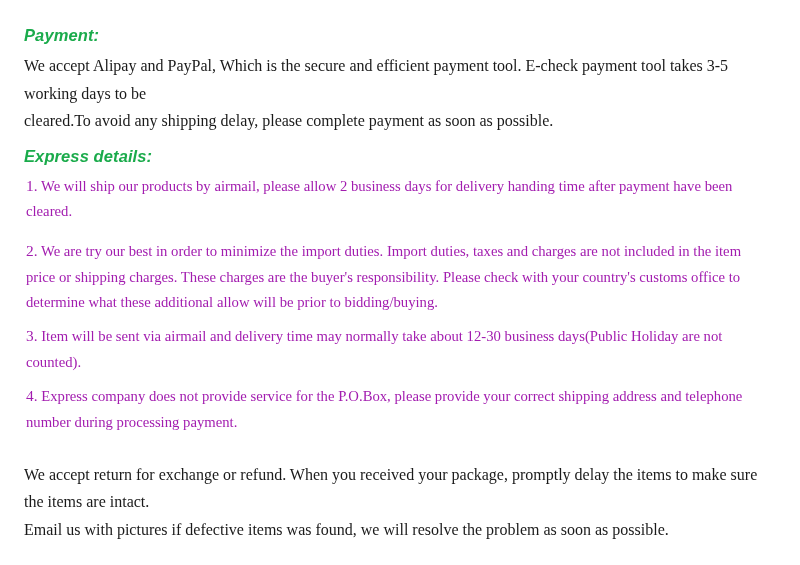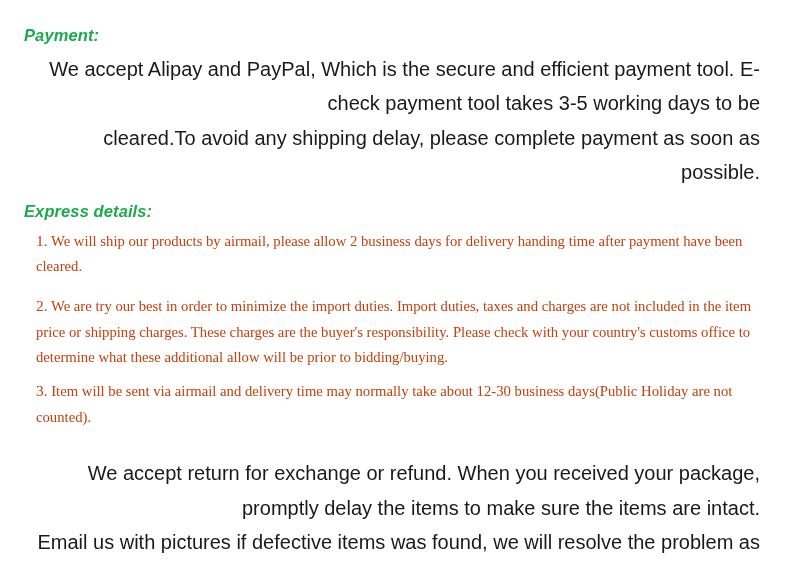--- a/index.html
+++ b/index.html
@@ -27,36 +27,36 @@
     font-weight: bold;
     font-size: 16.5px;
     color: #1aab4b;
     margin: 0 0 7px 0;
     letter-spacing: 0.1px;
   }
   .heading.spaced-top {
     margin-top: 12px;
   }
   .para {
-    font-family: Liberation Sans, sans-serif;
-    font-size: 20px;
+    font-family: Liberation Serif, serif;
+    font-size: 16px;
     line-height: 1.72;
     color: #1a1a1a;
     margin: 0 0 6px 0;
-    text-align: right;
+    text-align: left;
   }
   .para.tight {
     margin-bottom: 0;
   }
   .num-para {
     font-family: "Liberation Serif", serif;
     font-size: 14.7px;
     line-height: 1.72;
-    color: #c2410c;
-    margin: 0 0 8px 12px;
+    color: #a21caf;
+    margin: 0 0 8px 2px;
   }
   .num {
     font-size: 15.4px;
   }
   .gap-sm { height: 6px; }
   .gap-md { height: 12px; }
   .gap-lg { height: 17px; }
 </style>
 </head>
 <body>
@@ -81,20 +81,25 @@
     <span>We are try our best in order to minimize the import duties. Import duties, taxes and charges are not included in the item price or shipping</span>
     <span>charges. These charges are the buyer's responsibility. Please check with your country's customs office to determine what these additional</span>
     <span>allow will be prior to bidding/buying.</span>
   </div>
 
   <div class="num-para">
     <span class="num">3.</span>
     <span>Item will be sent via airmail and delivery time may normally take about 12-30 business days(Public Holiday are not counted).</span>
   </div>
 
+  <div class="num-para">
+    <span class="num">4.</span>
+    <span>Express company does not provide service for the P.O.Box, please provide your correct shipping address and telephone number during</span>
+    <span>processing payment.</span>
+  </div>
 
   <div class="gap-md"></div>
 
 
   <div class="gap-sm"></div>
 
   <p class="para tight">We accept return for exchange or refund. When you received your package, promptly delay the items to make sure the items are intact.</p>
   <p class="para">Email us with pictures if defective items was found, we will resolve the problem as soon as possible.</p>
 
   <div class="gap-lg"></div>

